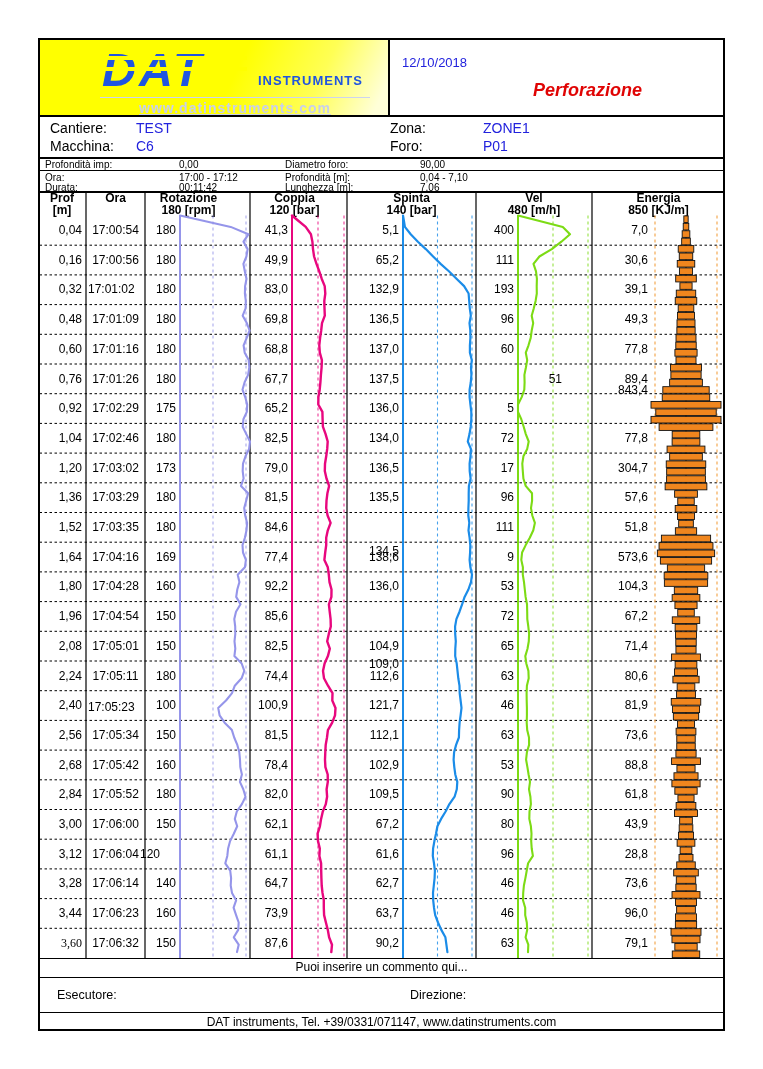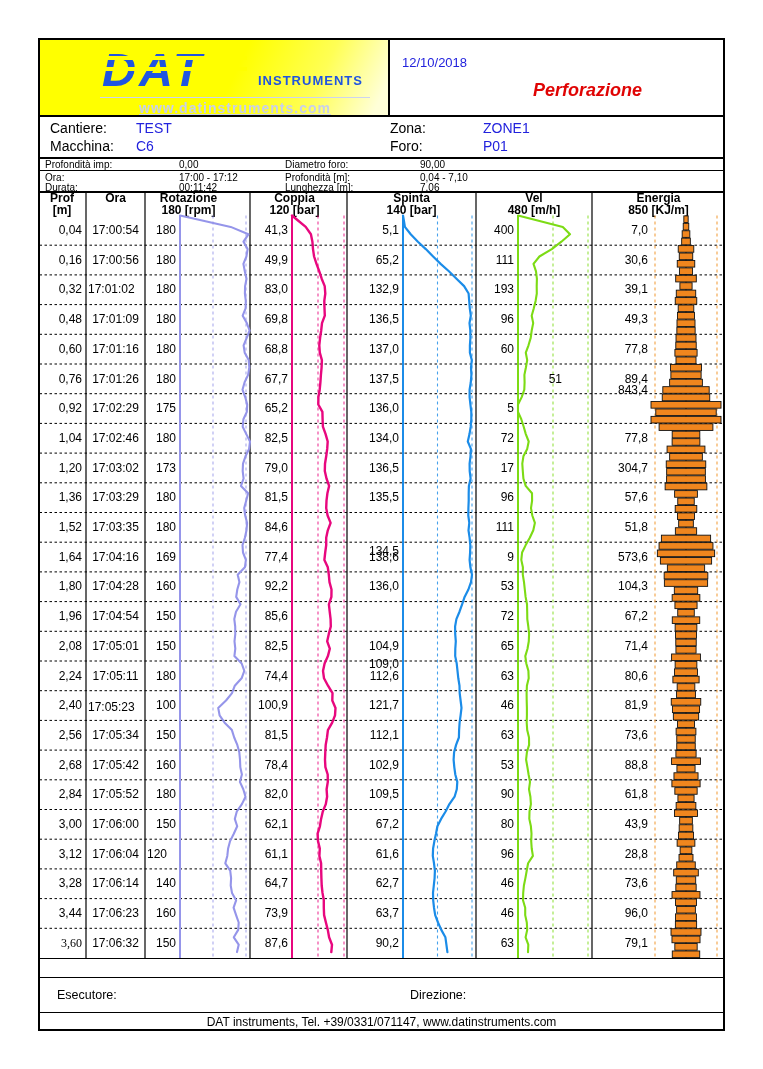--- a/index.html
+++ b/index.html
@@ -404,21 +404,21 @@
       <div class="cell num" style="left: 600px; top: 788.3px; width: 48px;">61,8</div>
       <div class="cell num" style="left: 40px; top: 818px; width: 42px;">3,00</div>
       <div class="cell ctr" style="left: 88px; top: 818px; width: 55px;">17:06:00</div>
       <div class="cell num" style="left: 147px; top: 818px; width: 29px;">150</div>
       <div class="cell num" style="left: 252px; top: 818px; width: 36px;">62,1</div>
       <div class="cell num" style="left: 357px; top: 818px; width: 42px;">67,2</div>
       <div class="cell num" style="left: 478px; top: 818px; width: 36px;">80</div>
       <div class="cell num" style="left: 600px; top: 818px; width: 48px;">43,9</div>
       <div class="cell num" style="left: 40px; top: 847.7px; width: 42px;">3,12</div>
       <div class="cell ctr" style="left: 88px; top: 847.7px; width: 55px;">17:06:04</div>
-      <div class="cell num" style="left: 147px; top: 847.7px; width: 16px;">120</div>
+      <div class="cell num" style="left: 140px; top: 847.7px; width: 16px;">120</div>
       <div class="cell num" style="left: 252px; top: 847.7px; width: 36px;">61,1</div>
       <div class="cell num" style="left: 357px; top: 847.7px; width: 42px;">61,6</div>
       <div class="cell num" style="left: 478px; top: 847.7px; width: 36px;">96</div>
       <div class="cell num" style="left: 600px; top: 847.7px; width: 48px;">28,8</div>
       <div class="cell num" style="left: 40px; top: 877.4px; width: 42px;">3,28</div>
       <div class="cell ctr" style="left: 88px; top: 877.4px; width: 55px;">17:06:14</div>
       <div class="cell num" style="left: 147px; top: 877.4px; width: 29px;">140</div>
       <div class="cell num" style="left: 252px; top: 877.4px; width: 36px;">64,7</div>
       <div class="cell num" style="left: 357px; top: 877.4px; width: 42px;">62,7</div>
       <div class="cell num" style="left: 478px; top: 877.4px; width: 36px;">46</div>
@@ -433,18 +433,19 @@
       <div class="cell num" style="left: 40px; top: 936.8px; width: 42px; font-family: Liberation Serif, serif;">3,60</div>
       <div class="cell ctr" style="left: 88px; top: 936.8px; width: 55px;">17:06:32</div>
       <div class="cell num" style="left: 147px; top: 936.8px; width: 29px;">150</div>
       <div class="cell num" style="left: 252px; top: 936.8px; width: 36px;">87,6</div>
       <div class="cell num" style="left: 357px; top: 936.8px; width: 42px;">90,2</div>
       <div class="cell num" style="left: 478px; top: 936.8px; width: 36px;">63</div>
       <div class="cell num" style="left: 600px; top: 936.8px; width: 48px;">79,1</div>
     </div>
 
   <div class="abs hline" style="left:38px;top:958px;width:687px;"></div>
+  <div class="abs" id="comment-row">Puoi inserire un commento qui...</div>
   <div class="abs hline" style="left:38px;top:977px;width:687px;"></div>
   <div class="abs" style="left:57px;top:988px;font-size:12.5px;">Esecutore:</div>
   <div class="abs" style="left:410px;top:988px;font-size:12.5px;">Direzione:</div>
   <div class="abs hline" style="left:38px;top:1012px;width:687px;"></div>
   <div class="abs" id="footer-row">DAT instruments, Tel. +39/0331/071147, www.datinstruments.com</div>
 </div>
 
 </body></html>

